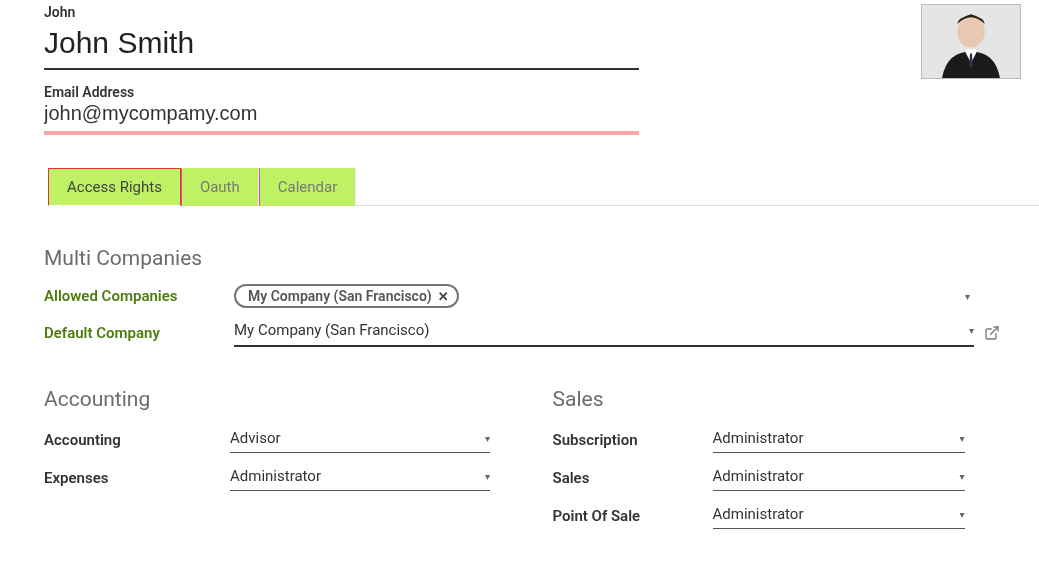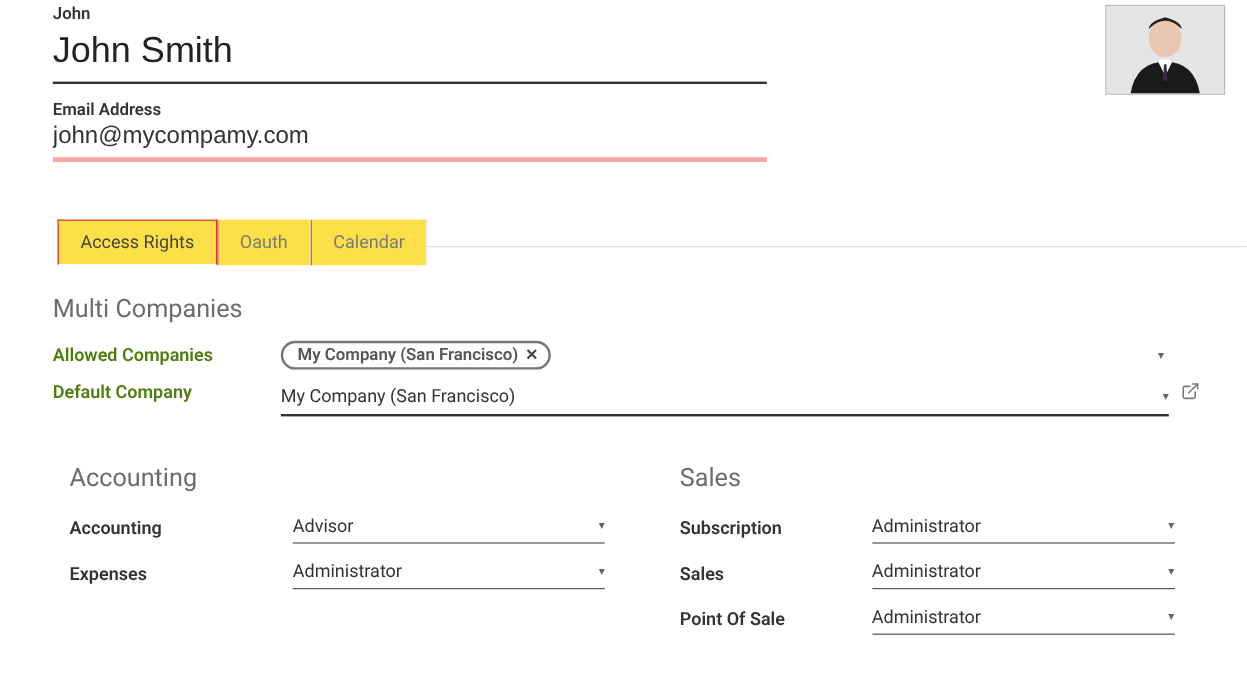--- a/index.html
+++ b/index.html
@@ -72,23 +72,23 @@
       width: 998px;
       margin-left: 4px;
     }
     .tab {
       padding: 9px 18px;
       font-size: 15px;
       color: #7a7a7a;
       border: 1px solid transparent;
       border-bottom: none;
       cursor: pointer;
-      background: #fde047;
-      position: relative;
-      top: 16px;
+      background: #bef264;
+      position: relative;
+      top: 1px;
     }
     .tab.active {
       color: #444;
       border: 1px solid #d9363e;
       border-bottom: 1px solid #fff;
     }
     .tab.sep {
       border-left: 1px solid #ec4899;
       border-right: 1px solid #eee;
     }
@@ -139,21 +139,21 @@
     }
     .caret {
       position: absolute;
       right: 4px;
       font-size: 10px;
       color: #666;
       cursor: pointer;
     }
     .select-row {
       display: flex;
-      align-items: flex-start;
+      align-items: center;
       margin-bottom: 8px;
     }
     .select-wrap {
       position: relative;
       width: 740px;
       border-bottom: 2px solid #333;
       padding: 3px 0 6px 0;
       display: flex;
       align-items: center;
     }
@@ -169,21 +169,20 @@
       display: inline-flex;
     }
     .two-col {
       display: flex;
       margin-top: 40px;
       gap: 30px;
     }
     .col {
       flex: 1;
       max-width: 490px;
-      margin-left: 14px;
     }
     .col .section-title {
       margin-bottom: 16px;
     }
     .small-row {
       display: flex;
       align-items: center;
       margin-bottom: 12px;
     }
     .small-label {

